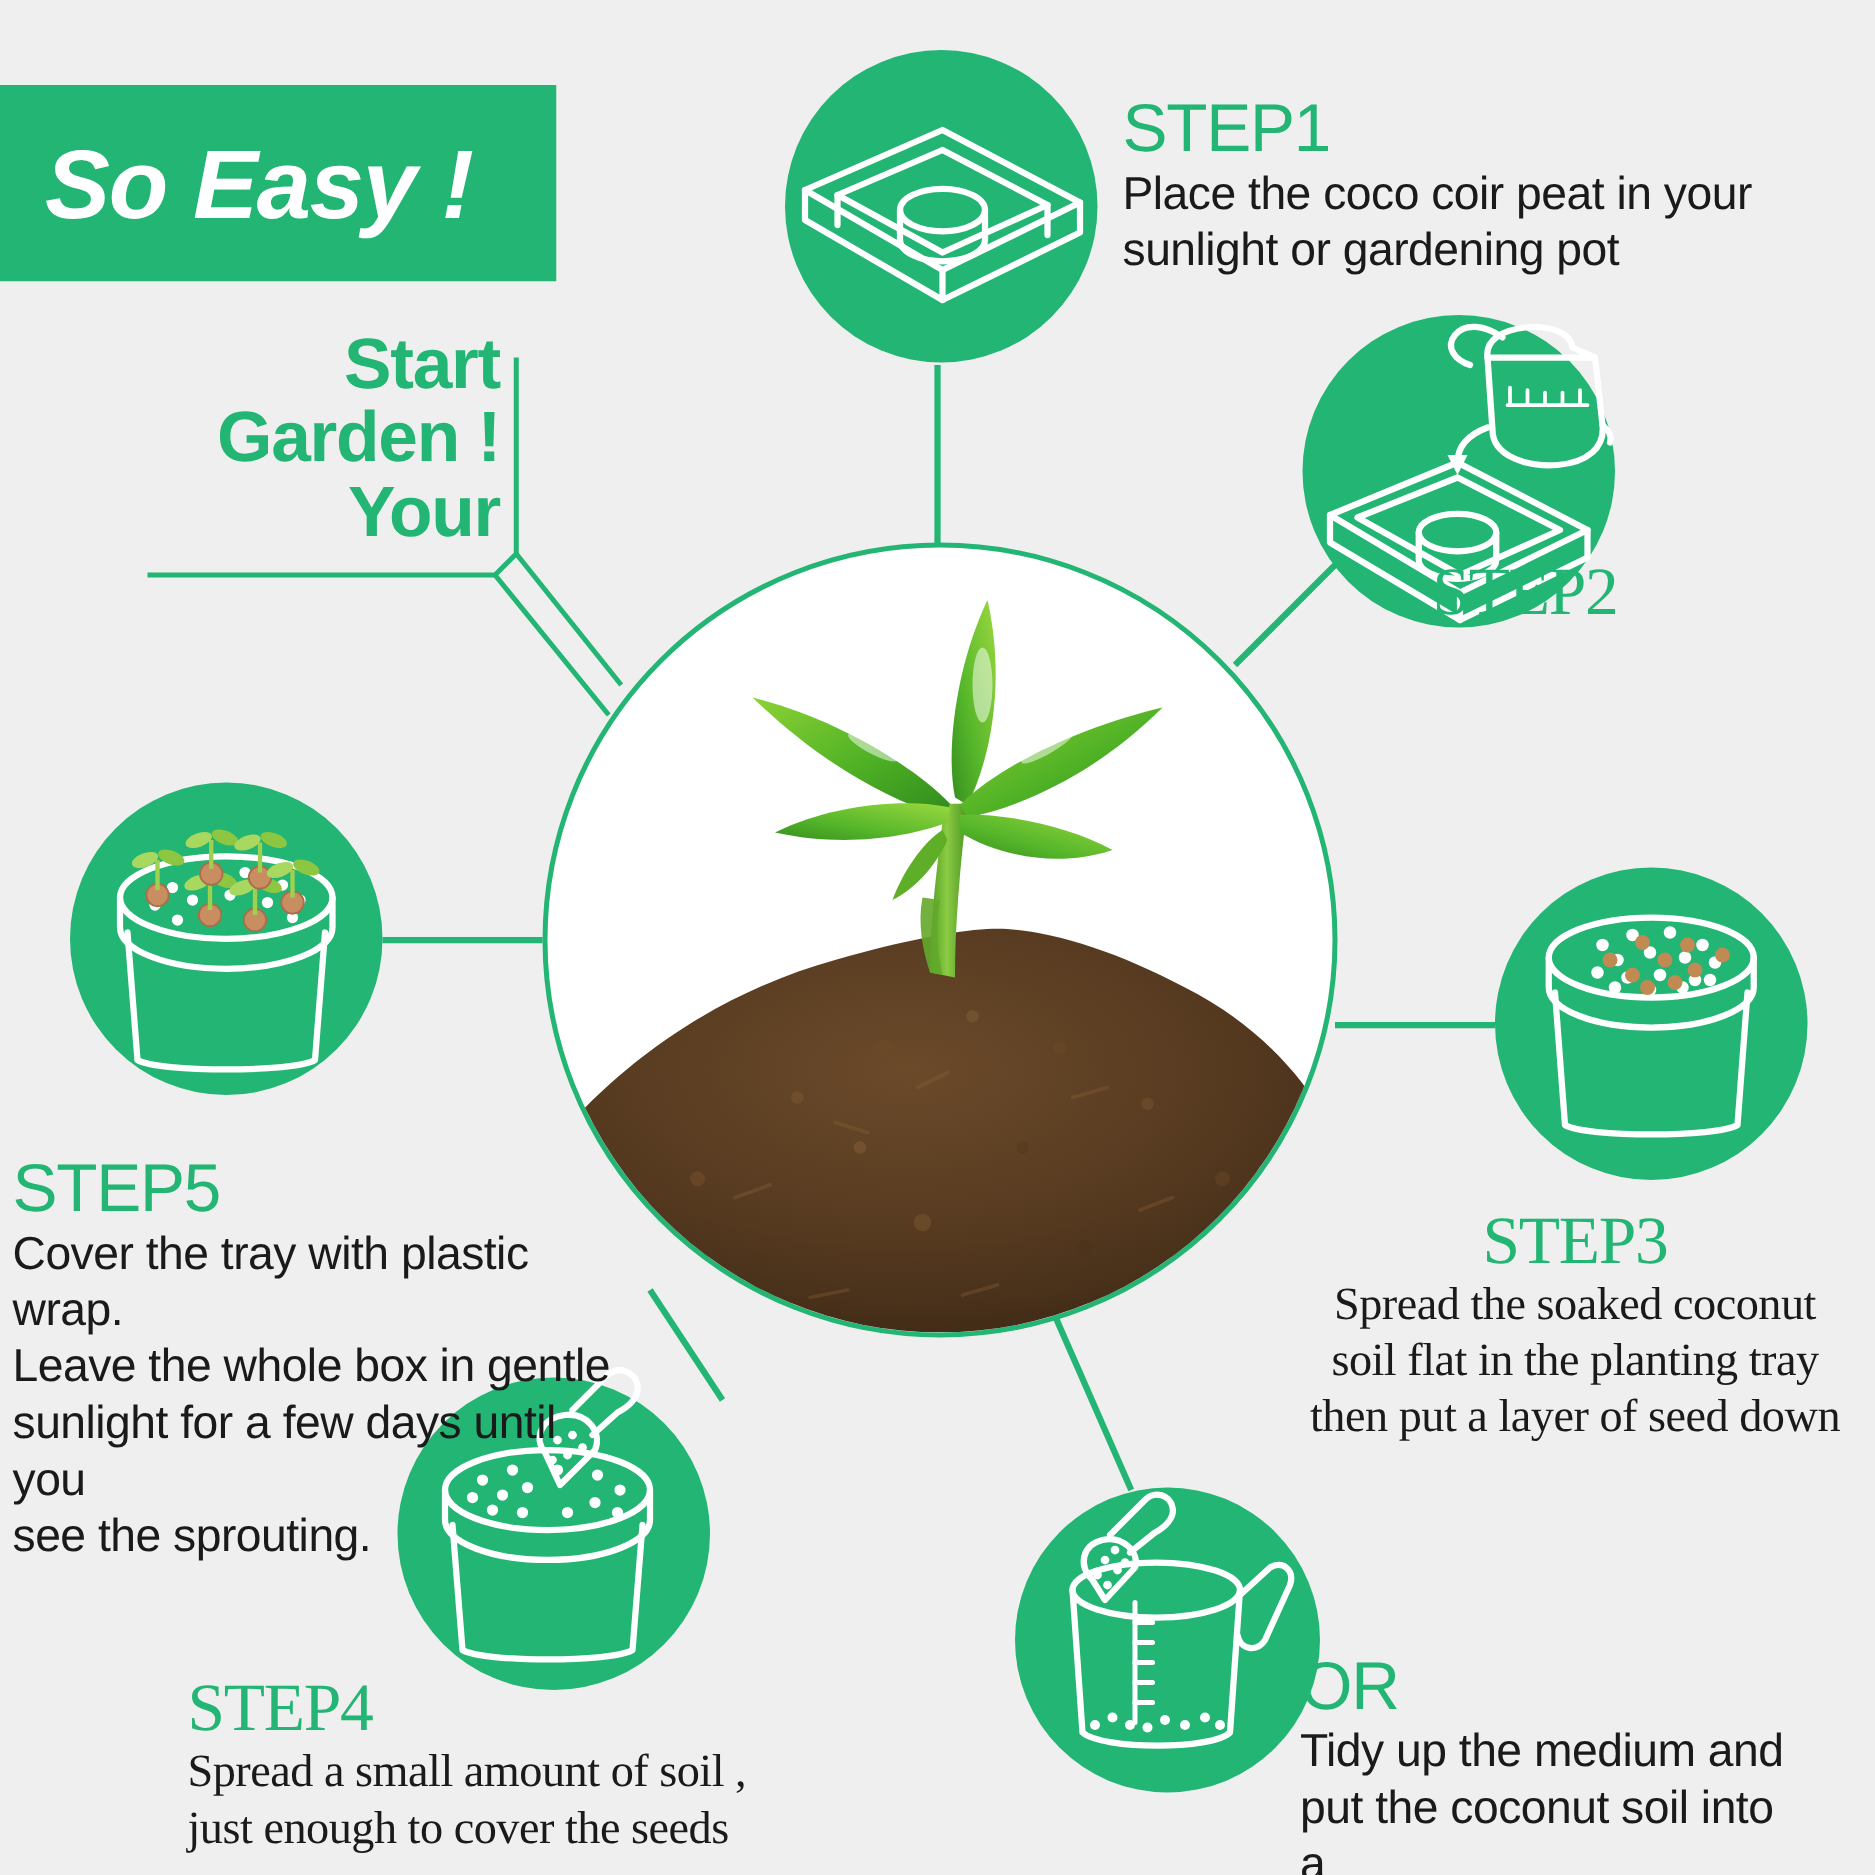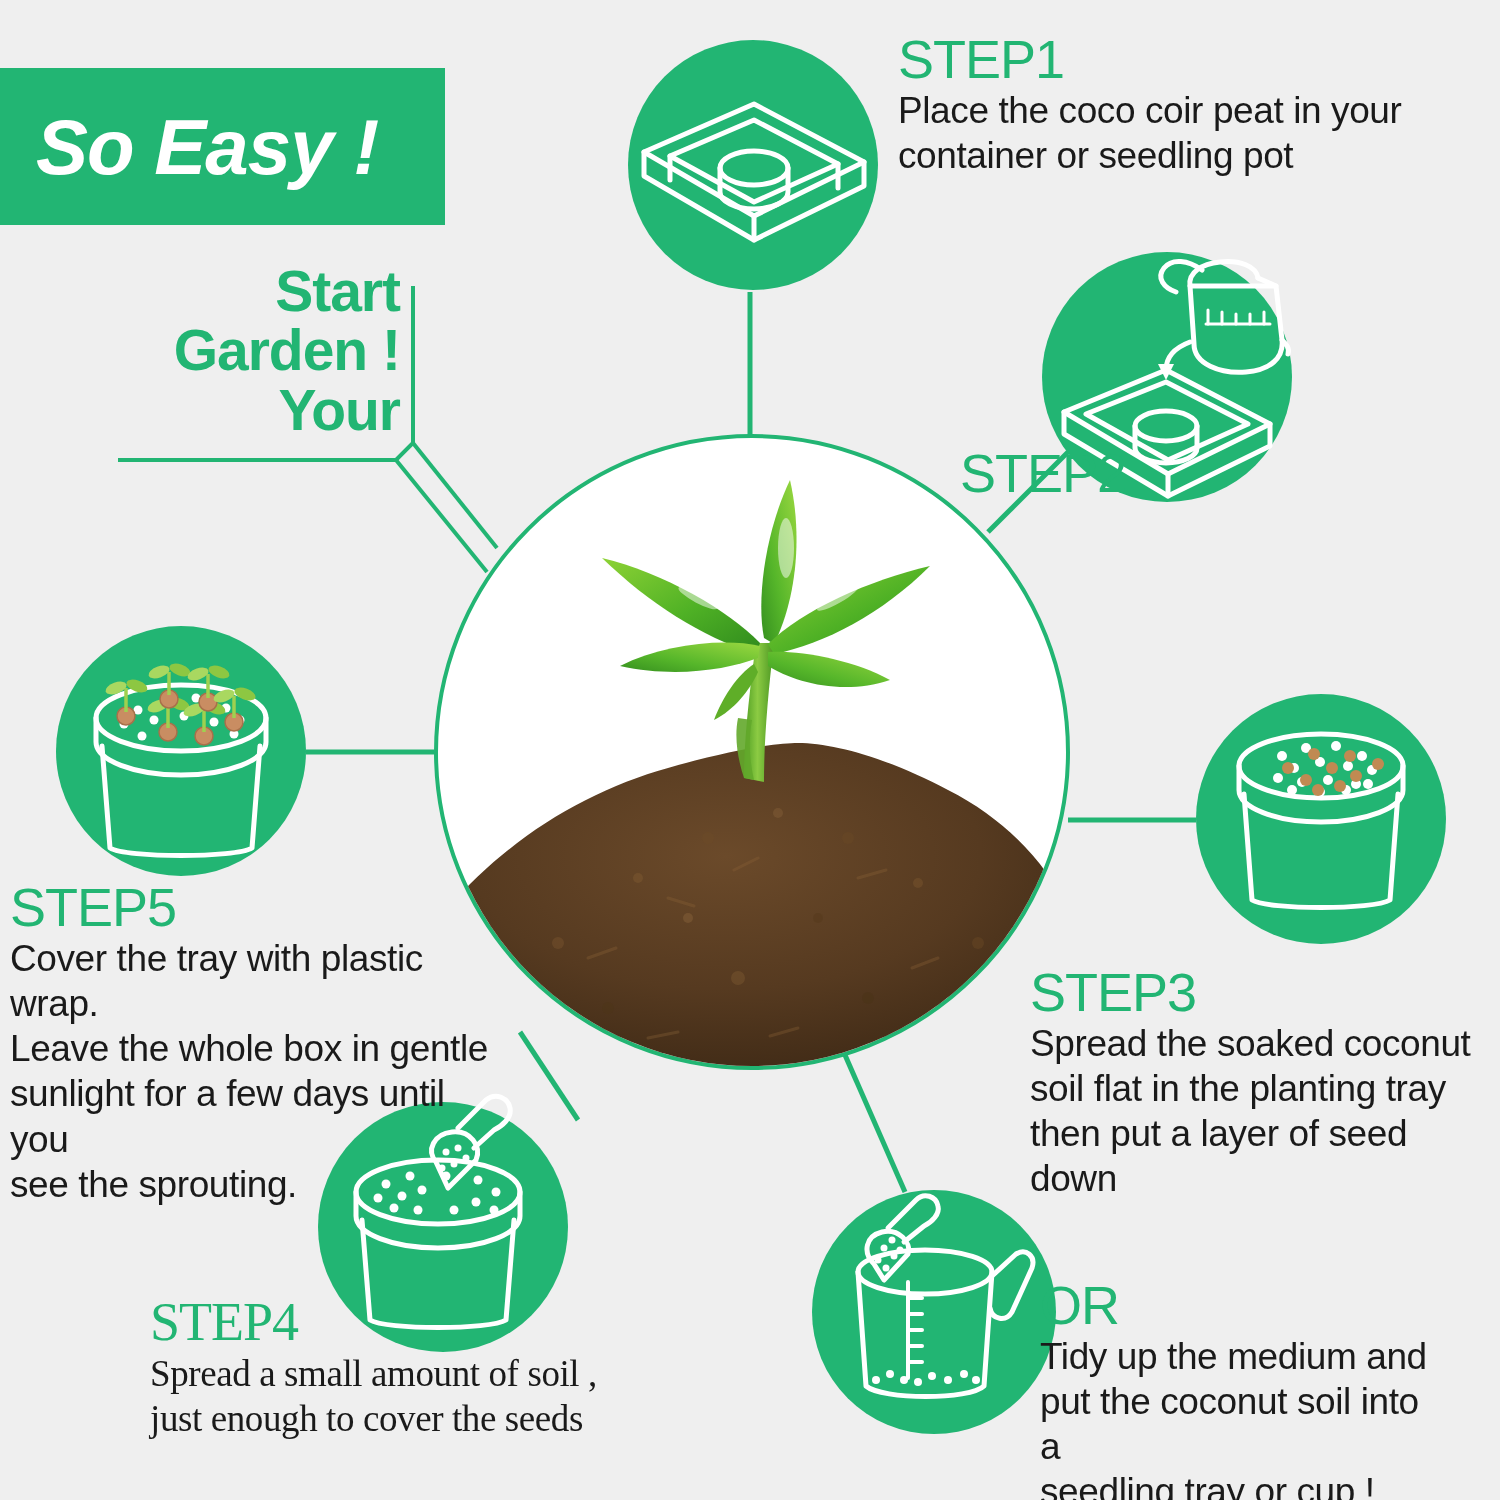--- a/index.html
+++ b/index.html
@@ -56,22 +56,22 @@
   
   .step-block{position:absolute;z-index:6;}
   .step-label{
     color:#22b573;font-size:54px;font-weight:normal;
     line-height:1.0;letter-spacing:-1px;
   }
   .step-body{
     color:#1a1a1a;font-size:37px;line-height:1.22;
     letter-spacing:-0.4px;margin-top:2px;white-space:pre-line;
   }
-  .ta-left{text-align:left;}
-  .ta-right{text-align:left;}
+  .ta-left{text-align:left;margin-top:44px;}
+  .ta-right{text-align:center;font-family:Liberation Serif, serif;}
 
   #s1{left:898px;top:32px;width:520px;}
   #s2{left:960px;top:446px;width:520px;}
   #s3{left:1030px;top:965px;width:460px;}
   #sOR{left:1040px;top:1278px;width:400px;}
   #s4{left:150px;top:1295px;width:500px;font-family:Liberation Serif, serif;}
   #s5{left:10px;top:880px;width:490px;}
 </style>
 </head>
 <body>
@@ -412,21 +412,21 @@
           <ellipse cx="168" cy="70" rx="11" ry="5.5" fill="#a9d860" transform="rotate(-20 168 70)"></ellipse>
           <ellipse cx="189" cy="68" rx="11" ry="5.5" fill="#8dc742" transform="rotate(20 189 68)"></ellipse>
         </g>
       </g>
     </svg>
   </div>
 
   <div class="step-block ta-left" id="s1">
     <div class="step-label">STEP1</div>
     <div class="step-body">Place the coco coir peat in your
-container or seedling pot</div>
+sunlight or gardening pot</div>
   </div>
 
   <div class="step-block ta-right" id="s2">
     <div class="step-label">STEP2</div>
   </div>
 
   <div class="step-block ta-right" id="s3">
     <div class="step-label">STEP3</div>
     <div class="step-body">Spread the soaked coconut
 soil flat in the planting tray

